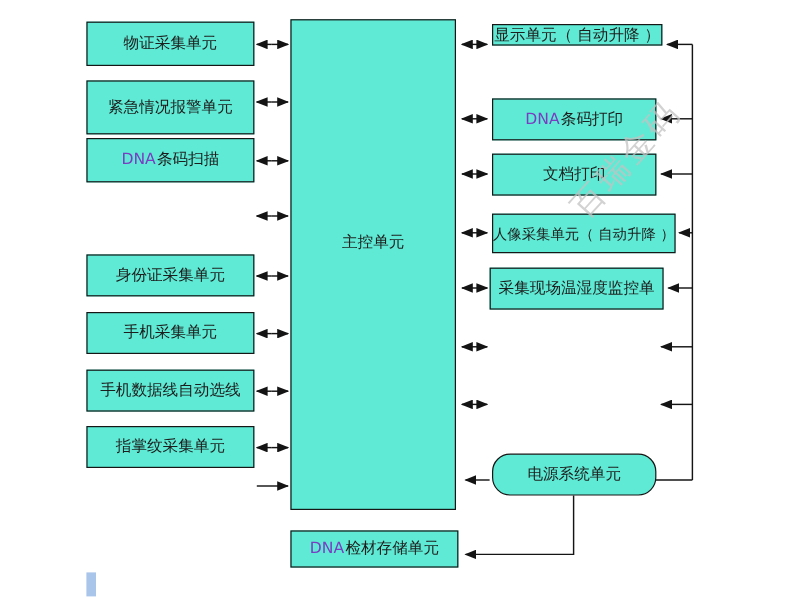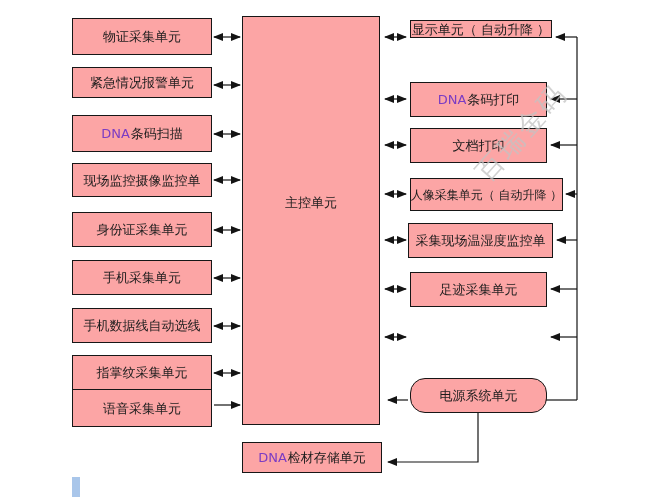--- a/index.html
+++ b/index.html
@@ -1,21 +1,21 @@
 <!DOCTYPE html>
 <html style="--accent: #7b3cc3; --watermark: #c3c3c3; --marker_blue: #a9c6ea; --line: #141414;"><head>
 <meta charset="utf-8">
 <style>
   html,body{margin:0;padding:0;background:#ffffff;}
   #stage{
     position:relative;width:661px;height:500px;background:#ffffff;overflow:hidden;
     font-family:"DejaVu Sans","Liberation Sans",sans-serif;color:#1d1d1d;
   }
   .box{
-    position:absolute;box-sizing:border-box;border:1px solid #161616;background:#fca5a5;
+    position:absolute;box-sizing:border-box;border:1px solid #161616;background:#5eead4;
     display:flex;align-items:center;justify-content:center;
     font-size:13px;line-height:1;white-space:nowrap;overflow:hidden;z-index:2;
   }
   .box .accent{color:var(--accent,#7b3cc3);margin-right:1px;}
   .tight{font-size:12px;align-items:center;}
   #main-unit{z-index:1;}
   #main-unit .main-label{
     position:absolute;top:44%;left:0;width:100%;text-align:center;font-size:13px;
   }
   #connector-layer{position:absolute;left:0;top:0;z-index:3;pointer-events:none;}
@@ -31,44 +31,38 @@
   }
 </style>
 </head>
 <body>
 
 <div id="stage">
 
   <div class="box" style="left:72px;top:18px;width:140px;height:37px;">
     <span>物证采集单元</span>
   </div>
-  <div class="box" style="left:72px;top:67px;width:140px;height:31px;text-align:right;">
+  <div class="box" style="left:72px;top:67px;width:140px;height:45px;text-align:right;">
     <span>紧急情况报警单元</span>
   </div>
   <div class="box" style="left:72px;top:115px;width:140px;height:37px;">
     <span class="accent">DNA</span>
     <span>条码扫描</span>
   </div>
-  <div class="box" style="left:72px;top:163px;width:140px;height:34px;">
-    <span>现场监控摄像监控单</span>
-  </div>
-  <div class="box" style="left:72px;top:212px;width:140px;height:35px;">
+  <div class="box" style="left:72px;top:212px;width:140px;height:35px;font-family:Liberation Mono, monospace;">
     <span>身份证采集单元</span>
   </div>
   <div class="box" style="left:72px;top:260px;width:140px;height:35px;">
     <span>手机采集单元</span>
   </div>
   <div class="box" style="left:72px;top:308px;width:140px;height:35px;">
     <span>手机数据线自动选线</span>
   </div>
   <div class="box" style="left:72px;top:355px;width:140px;height:35px;">
     <span>指掌纹采集单元</span>
-  </div>
-  <div class="box" style="left:72px;top:390px;width:140px;height:37px;border-top:none;">
-    <span>语音采集单元</span>
   </div>
 
   <div class="box" id="main-unit" style="left:242px;top:16px;width:138px;height:409px;">
     <span class="main-label">主控单元</span>
   </div>
 
   <div class="box" style="left:410px;top:20px;width:142px;height:18px;">
     <span>显示单元（ 自动升降 ）</span>
   </div>
   <div class="box" style="left:410px;top:82px;width:137px;height:35px;">
@@ -76,23 +70,20 @@
     <span>条码打印</span>
   </div>
   <div class="box" style="left:410px;top:128px;width:137px;height:35px;align-items:center;">
     <span>文档打印</span>
   </div>
   <div class="box tight" style="left:410px;top:178px;width:153px;height:33px;">
     <span>人像采集单元（ 自动升降 ）</span>
   </div>
   <div class="box" style="left:408px;top:223px;width:145px;height:35px;">
     <span>采集现场温湿度监控单</span>
-  </div>
-  <div class="box" style="left:410px;top:272px;width:137px;height:35px;">
-    <span>足迹采集单元</span>
   </div>
   <div class="box" style="left:410px;top:378px;width:137px;height:35px;border-radius:15px;">
     <span>电源系统单元</span>
   </div>
 
   <div class="box" style="left:242px;top:442px;width:140px;height:31px;">
     <span class="accent">DNA</span>
     <span>检材存储单元</span>
   </div>
 

